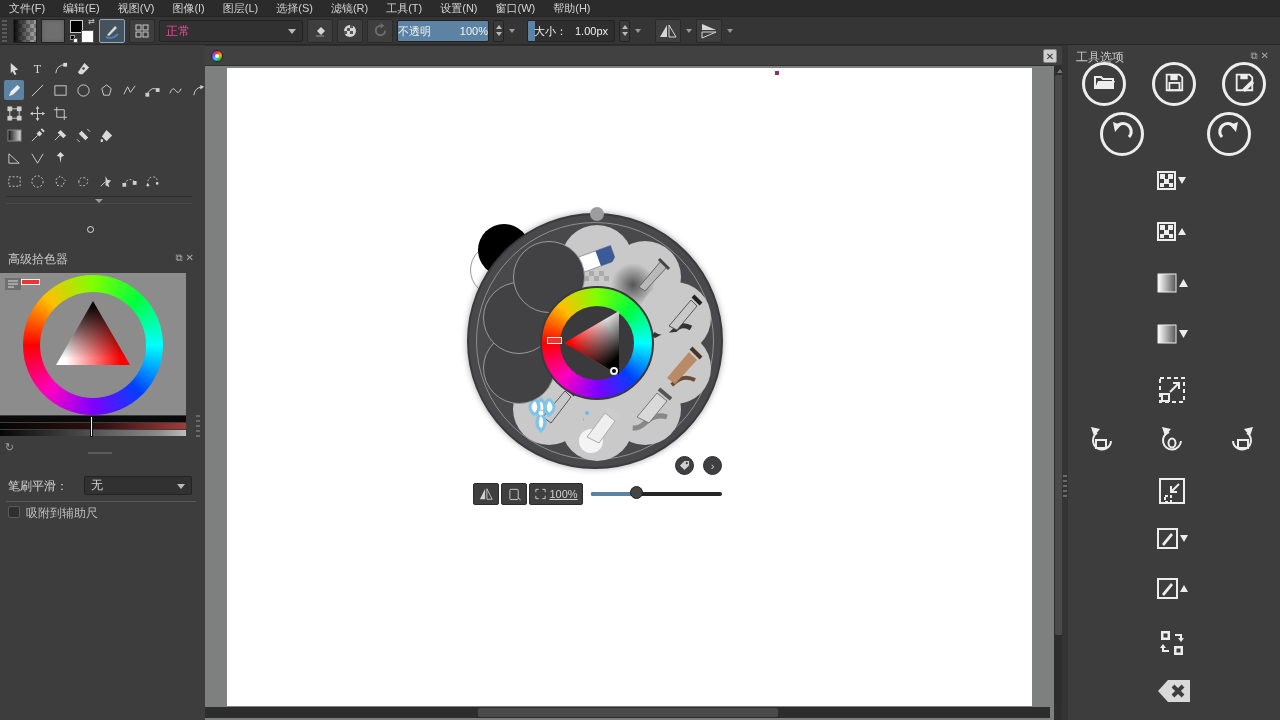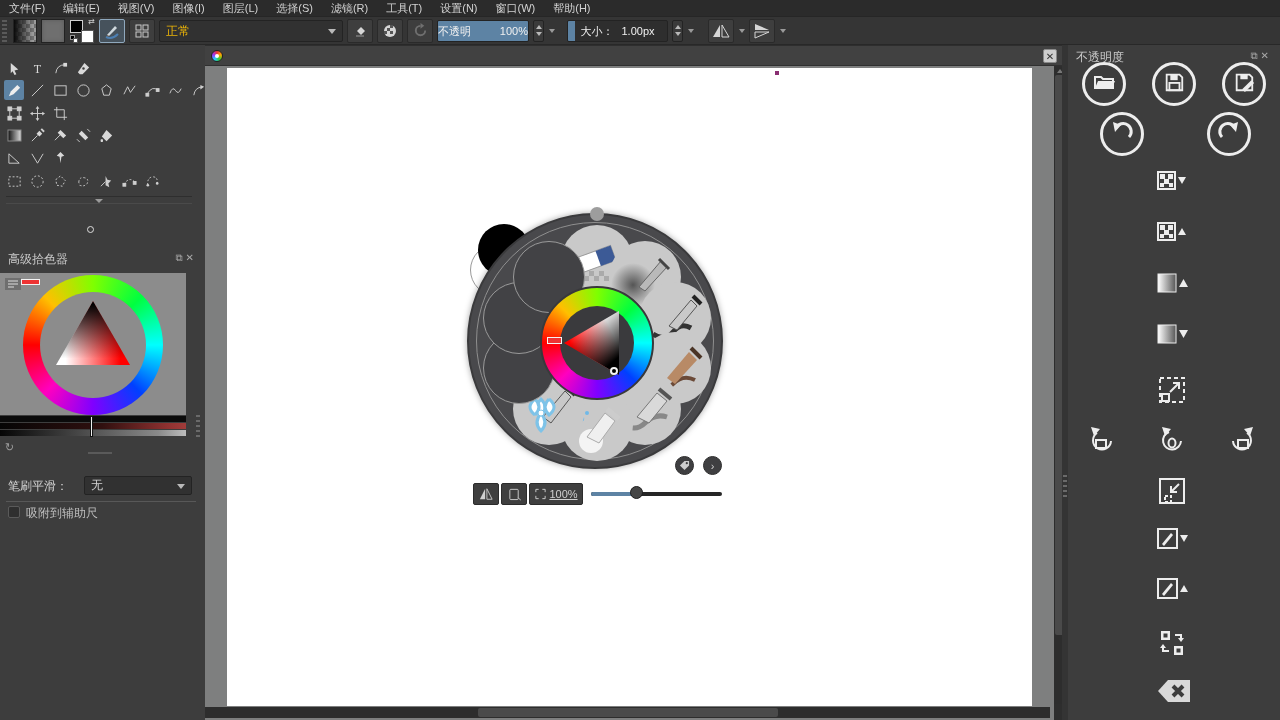--- a/index.html
+++ b/index.html
@@ -30,22 +30,22 @@
   #fgbg .fg { position:absolute; left:1px; top:2px; width:13px; height:13px; background:#000; border:1px solid #cfcfcf;}
   #fgbg .bg { position:absolute; right:1px; bottom:1px; width:13px; height:13px; background:#fff; border:1px solid #555;}
   #fgbg .swap { position:absolute; right:0px; top:0px; font-size:8px; color:#cfcfcf; line-height:8px;}
   #fgbg .mini { position:absolute; left:1px; bottom:1px; width:8px; height:8px;}
   #fgbg .mini i { position:absolute; width:5px; height:5px; display:block;}
   #fgbg .mini .mb{ left:0; top:0; background:#000; border:1px solid #999;}
   #fgbg .mini .mw{ right:0; bottom:0; background:#fff; border:1px solid #555;}
   .tb-btn { width:26px; height:24px; background:#3e3e3e; border:1px solid #2a2a2a; border-radius:2px;
     display:flex; align-items:center; justify-content:center;}
   .tb-btn.checked { border:1px solid #8fa8bd; background:#46525c;}
-  .tb-combo { width:184px; height:22px; background:#313131; border:1px solid #232323; border-radius:2px;
-    color:#eab308; font-size:12px; line-height:20px; padding:0 6px; position:relative;}
+  .tb-combo { width:144px; height:22px; background:#313131; border:1px solid #232323; border-radius:2px;
+    color:#ec4899; font-size:12px; line-height:20px; padding:0 6px; position:relative;}
   .combo-arrow { position:absolute; right:6px; top:8px; width:0; height:0;
     border-left:4px solid transparent; border-right:4px solid transparent; border-top:5px solid #b9b9b9;}
   .slider-widget { height:22px; border:1px solid #232323; border-radius:2px; background:#2e2e2e;
     position:relative; overflow:hidden; color:#f0f0f0; font-size:11px; }
   .slider-widget .fill { position:absolute; left:0; top:0; bottom:0; background:#5d83a4;}
   .slider-widget .lab { position:relative; display:flex; justify-content:center; gap:8px; line-height:20px; }
   .spinner { width:11px; height:22px; display:flex; flex-direction:column; justify-content:center; gap:3px; align-items:center;
     background:#3a3a3a; border:1px solid #232323; border-radius:2px;}
   .spin-up { width:0;height:0;border-left:3px solid transparent;border-right:3px solid transparent;border-bottom:4px solid #b9b9b9;}
   .spin-dn { width:0;height:0;border-left:3px solid transparent;border-right:3px solid transparent;border-top:4px solid #b9b9b9;}
@@ -228,21 +228,21 @@
     <div class="lab">
       <span>不透明度：</span>
       <span>100%</span>
     </div>
   </div>
   <div class="spinner">
       <span class="spin-up"></span>
       <span class="spin-dn"></span>
     </div>
   <span class="mini-arrow"></span>
-  <div class="slider-widget" style="width:101px; margin-left:8px">
+  <div class="slider-widget" style="width:88px; margin-left:8px">
     <div class="fill" style="width:7px"></div>
     <div class="lab">
       <span>大小：</span>
       <span>1.00px</span>
     </div>
   </div>
   <div class="spinner">
       <span class="spin-up"></span>
       <span class="spin-dn"></span>
     </div>
@@ -655,21 +655,21 @@
   </div>
 <div id="hscroll" class="abs">
     <div class="thumb"></div>
   </div>
 <div id="vsplit" class="abs">
     <div class="grip"></div>
   </div>
 
 <div id="touch-docker" class="abs">
   <div class="panel-header" style="top:2px; width:212px">
-    <span class="panel-title">不透明度</span>
+    <span class="panel-title">工具选项</span>
     <span class="panel-icons">⧉✕</span>
   </div>
   <div id="touch-buttons">
       <div class="circle-btn" style="left: 14px; top: 17px;">
         <span><svg width="24" height="24" viewBox="0 0 24 24">
             <path d="M3 7 L9 7 L11 9 L21 9 L21 18 L3 18 Z" fill="none" stroke="#ededed" stroke-width="2"></path>
             <path d="M3 18 L6 11 L23 11 L20 18 Z" fill="#ededed"></path>
           </svg></span>
       </div>
       <div class="circle-btn" style="left: 84px; top: 17px;">

